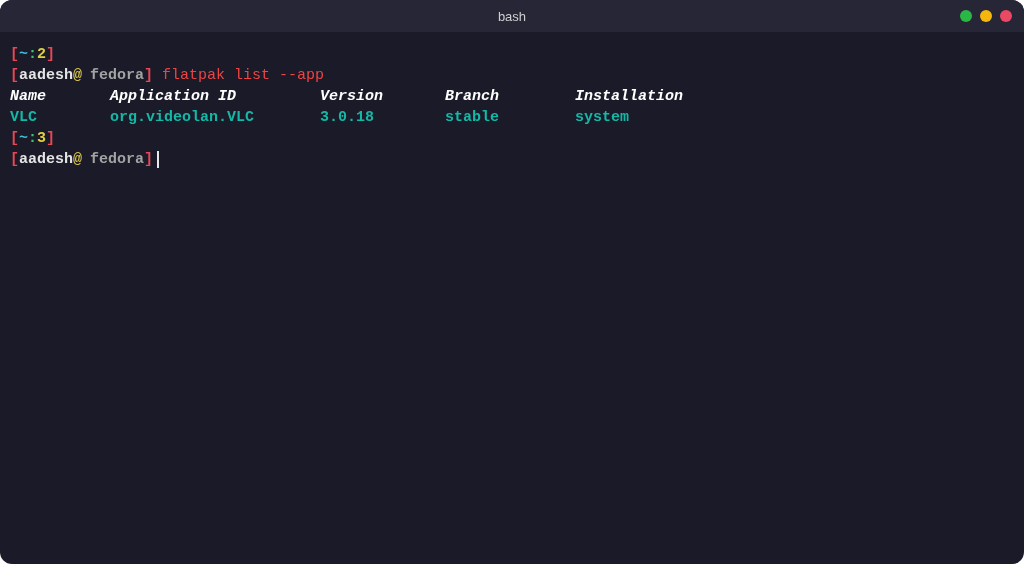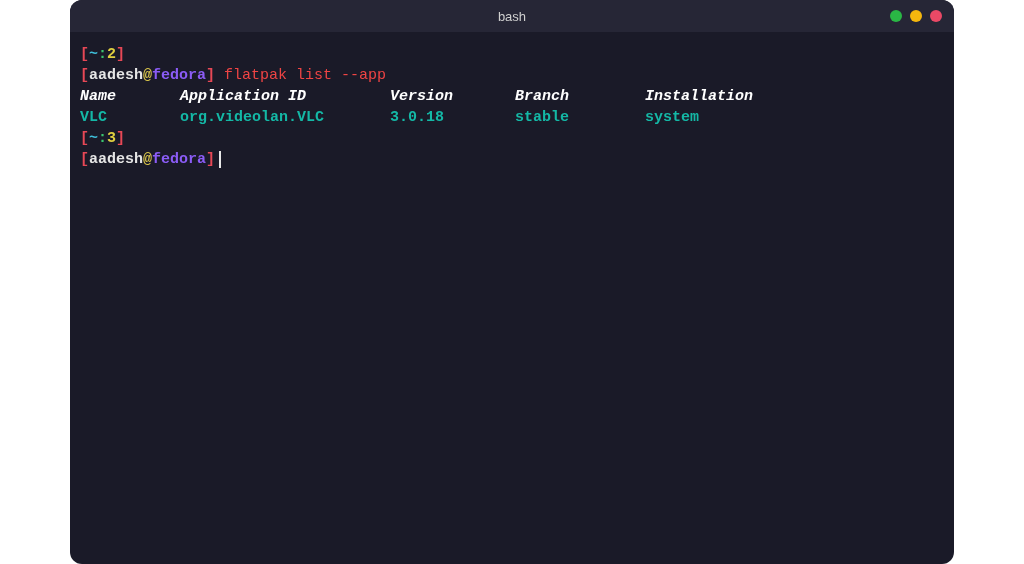--- a/index.html
+++ b/index.html
@@ -9,21 +9,21 @@
     }
     body {
       background: #ffffff;
       padding: 0;
       font-family: 'Consolas', 'Monaco', 'Courier New', monospace;
       display: flex;
       justify-content: center;
       align-items: flex-start;
     }
     .terminal-window {
-      width: 884px;
+      width: 1024px;
       height: 564px;
       background: #1a1a28;
       border-radius: 12px;
       overflow: hidden;
       position: relative;
     }
     .title-bar {
       height: 32px;
       background: #262636;
       display: flex;
@@ -59,21 +59,21 @@
     }
     .line {
       display: block;
     }
     .bracket-red { color: #e74856; font-weight: bold; }
     .tilde-cyan { color: #3fbed9; font-weight: bold; }
     .colon-green { color: #3ac56f; font-weight: bold; }
     .num-yellow { color: #e0d040; font-weight: bold; }
     .user-orange { color: #e5e5e5; font-weight: bold; }
     .at-yellow { color: #d8c44a; font-weight: bold; }
-    .host-bright { color: #8b5cf6; font-weight: bold; }
+    .host-bright { color: #a3a3a3; font-weight: bold; padding-left: 8px; }
     .cmd-text { color: #ef4444; }
     .header-row { color: #ffffff; font-weight: bold; font-style: italic; }
     .data-row { color: #14b8a6; font-weight: bold; }
     .cursor {
       display: inline-block;
       width: 2px;
       height: 17px;
       background: #e8e8e8;
       vertical-align: text-bottom;
       margin-left: 4px;

